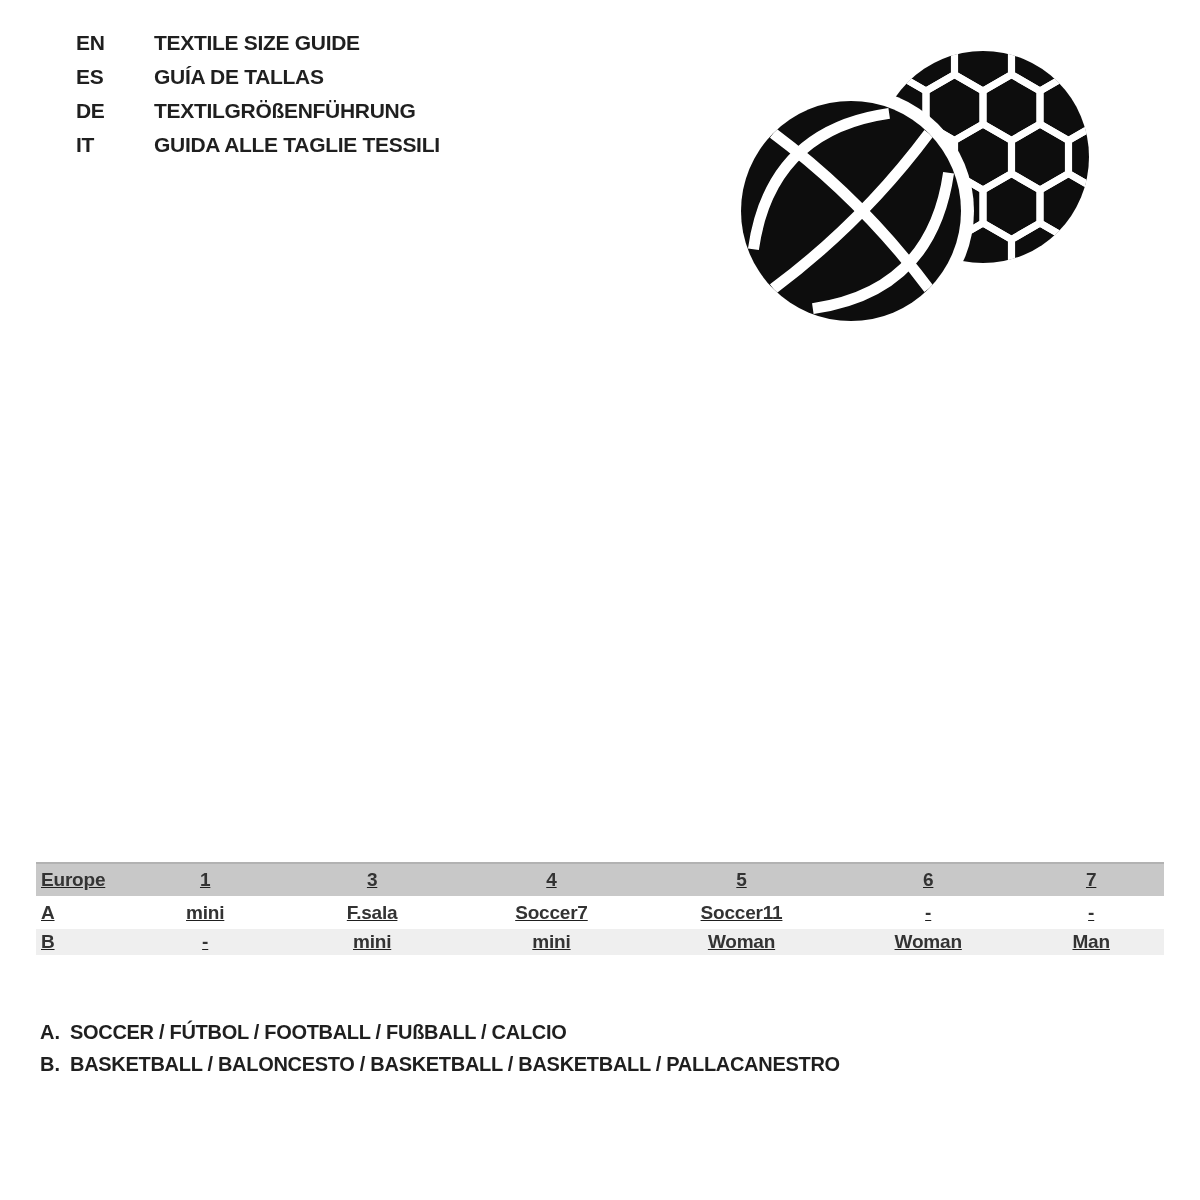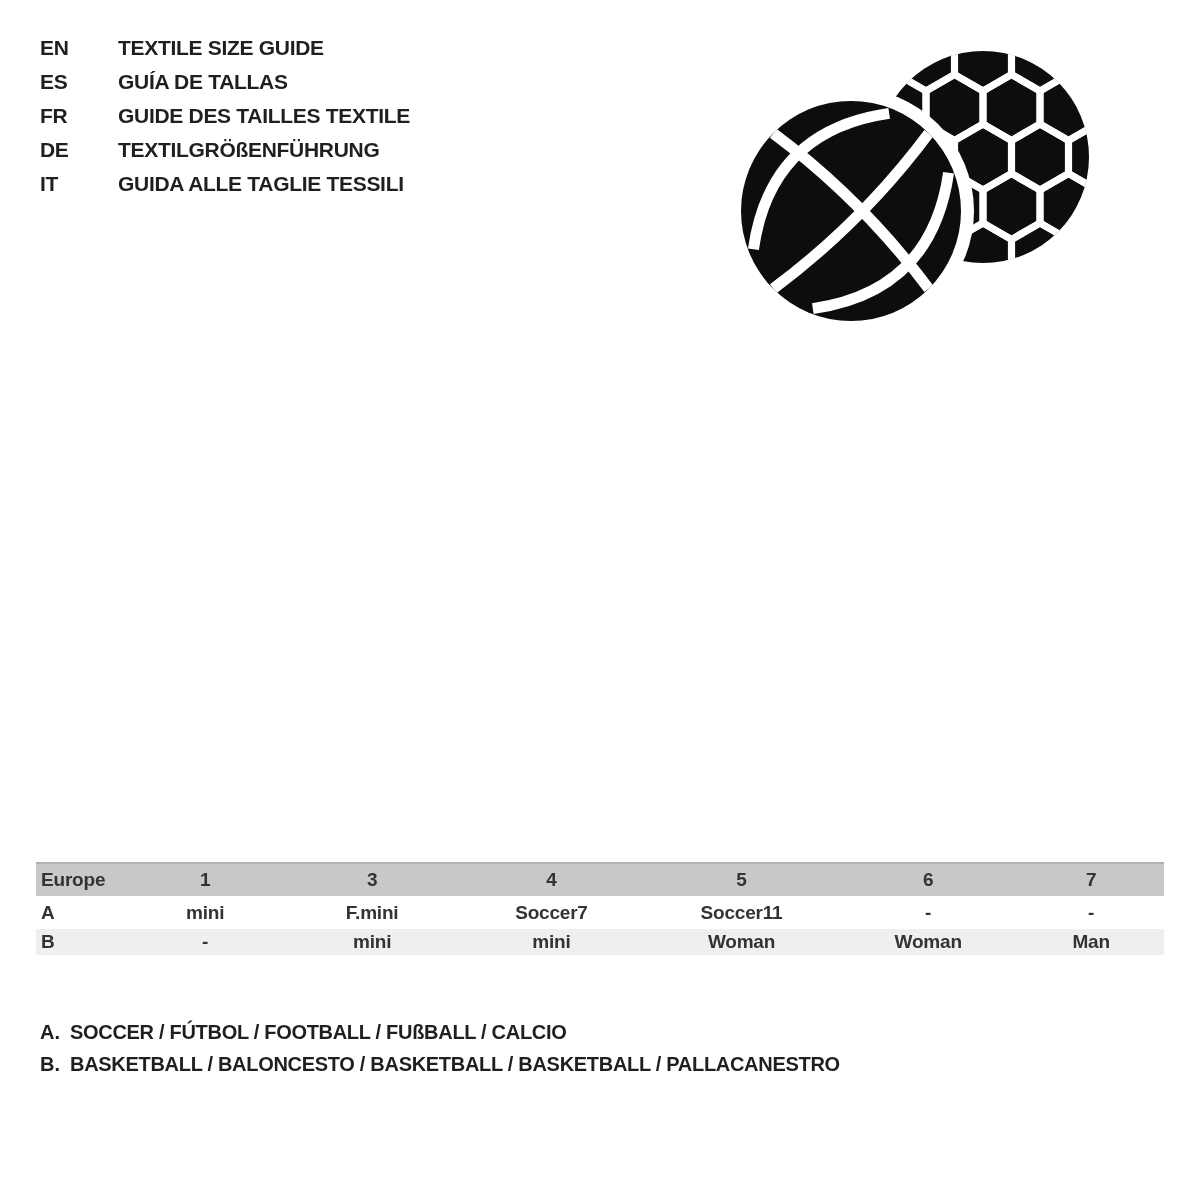--- a/index.html
+++ b/index.html
@@ -15,37 +15,38 @@
   html,body{background:var(--page_bg);}
   body{width:1200px;height:1200px;overflow:hidden;}
   .canvas{
     position:relative;width:1200px;height:1200px;
     font-family:"Liberation Sans","DejaVu Sans",sans-serif;
     color:var(--text);background:var(--page_bg);
   }
 
   
   .lang-list{position:absolute;left:40px;top:31px;}
-  .lang-row{display:flex;height:34px;align-items:center;}
+  .lang-row{display:flex;height:34px;align-items:flex-start;margin-left:36px;}
   .lang-code{width:78px;font-size:21px;font-weight:700;letter-spacing:-0.3px;}
   .lang-label{font-size:21px;font-weight:700;letter-spacing:-0.3px;white-space:nowrap;}
 
   
   .balls{position:absolute;left:710px;top:40px;width:400px;height:290px;}
 
   
   .table-title{
     position:absolute;left:34px;top:818px;
     font-size:21px;font-weight:700;letter-spacing:-0.4px;white-space:nowrap;
   }
   .size-table{position:absolute;left:36px;top:862px;width:1128px;}
   .t-row{
     display:grid;
     grid-template-columns:7.8% 14.4% 15.2% 16.6% 17.1% 16% 12.9%;
     align-items:center;
+    text-decoration:underline;
   }
   .t-head{height:34px;background:var(--header_bg);border-top:2px solid var(--header_border);}
   .t-rowA{height:33px;background:var(--page_bg);}
   .t-rowB{height:26px;background:var(--alt_row_bg);}
   .t-cell{
     text-align:center;font-size:19px;font-weight:700;
     color:var(--table_text);letter-spacing:-0.2px;white-space:nowrap;
   }
   .t-cell.first{text-align:left;padding-left:5px;}
 
@@ -61,24 +62,20 @@
 <div class="canvas">
 
   <div class="lang-list">
     <div class="lang-row">
       <span class="lang-code">EN</span>
       <span class="lang-label">TEXTILE SIZE GUIDE</span>
     </div>
     <div class="lang-row">
       <span class="lang-code">ES</span>
       <span class="lang-label">GUÍA DE TALLAS</span>
-    </div>
-    <div class="lang-row">
-      <span class="lang-code">FR</span>
-      <span class="lang-label">GUIDE DES TAILLES TEXTILE</span>
     </div>
     <div class="lang-row">
       <span class="lang-code">DE</span>
       <span class="lang-label">TEXTILGRÖßENFÜHRUNG</span>
     </div>
     <div class="lang-row">
       <span class="lang-code">IT</span>
       <span class="lang-label">GUIDA ALLE TAGLIE TESSILI</span>
     </div>
   </div>
@@ -138,21 +135,21 @@
       <div class="t-cell">1</div>
       <div class="t-cell">3</div>
       <div class="t-cell">4</div>
       <div class="t-cell">5</div>
       <div class="t-cell">6</div>
       <div class="t-cell">7</div>
     </div>
     <div class="t-row t-rowA">
       <div class="t-cell first">A</div>
       <div class="t-cell">mini</div>
-      <div class="t-cell">F.mini</div>
+      <div class="t-cell">F.sala</div>
       <div class="t-cell">Soccer7</div>
       <div class="t-cell">Soccer11</div>
       <div class="t-cell">-</div>
       <div class="t-cell">-</div>
     </div>
     <div class="t-row t-rowB">
       <div class="t-cell first">B</div>
       <div class="t-cell">-</div>
       <div class="t-cell">mini</div>
       <div class="t-cell">mini</div>

